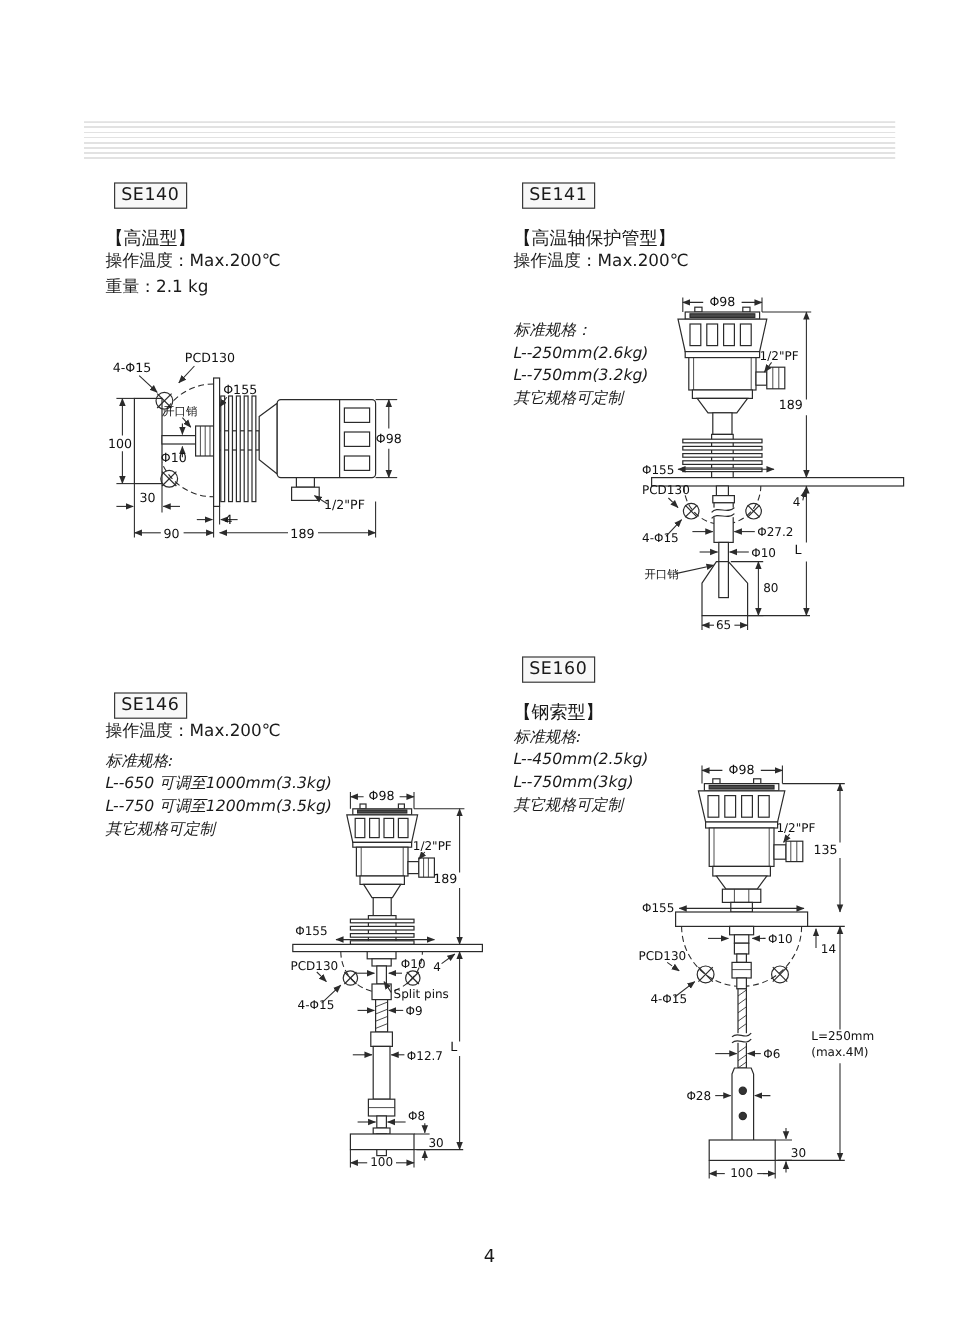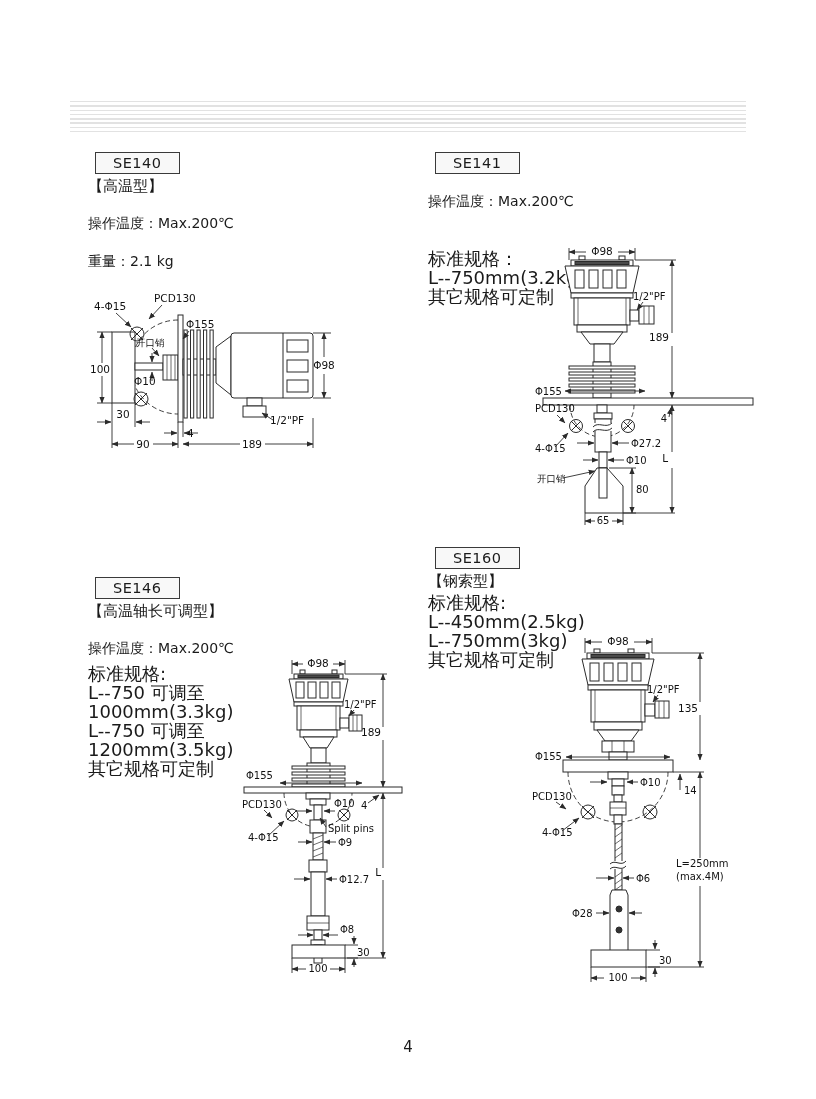--- a/index.html
+++ b/index.html
@@ -2,24 +2,24 @@
 <html><head>
 <meta charset="utf-8">
 <style>
   html,body{margin:0;padding:0;background:#ffffff;}
   .page{position:relative;width:816px;height:1099px;background:#fff;overflow:hidden;
         font-family:"DejaVu Sans",sans-serif;color:#1a1a1a;}
   .stripes{position:absolute;left:70px;top:101px;width:676px;height:33px;
            background:repeating-linear-gradient(to bottom,#e2e2e2 0 1.4px,#ffffff 1.4px 4.3px);}
   .sec{position:absolute;}
   .mbox{display:inline-block;margin-left:7px;border:1.5px solid #3a3a3a;background:#f8f8f8;
-        padding:0 17px;font-size:14.5px;line-height:20px;letter-spacing:.5px;}
-  .tline{margin-top:3px;font-size:15px;}
-  .line{font-size:14px;line-height:21px;margin-top:17px;}
-  .spec{font-size:18px;line-height:19px;}
+        padding:0 5px;font-size:14.5px;line-height:20px;letter-spacing:.5px;}
+  .tline{margin-top:15px;font-size:15px;}
+  .line{font-size:14px;line-height:21px;}
+  .spec{font-size:13px;line-height:19px;font-style:italic;}
   .footer{position:absolute;left:0;right:0;top:1038px;text-align:center;font-size:15px;}
   svg.drw{position:absolute;overflow:visible;}
   .s{fill:#ffffff;stroke:#2b2b2b;stroke-width:1;}
   .dk{fill:#4a4a4a;stroke:#2b2b2b;stroke-width:1;}
   .sn{fill:none;stroke:#2b2b2b;stroke-width:1;}
   .hl{fill:none;stroke:#2b2b2b;stroke-width:.7;}
   .d{fill:none;stroke:#2b2b2b;stroke-width:.9;}
   .dash{stroke-dasharray:5 3;}
   .bg{fill:#ffffff;stroke:none;}
   svg text{fill:#111;font-family:"DejaVu Sans",sans-serif;}
@@ -42,35 +42,36 @@
 
   <div class="sec" style="left:88px;top:152px">
     <div class="mbox">SE140</div>
     <div class="tline">【高温型】</div>
     <div class="line">操作温度：Max.200℃</div>
     <div class="line">重量：2.1 kg</div>
   </div>
 
   <div class="sec" style="left:428px;top:152px;width:200px">
     <div class="mbox">SE141</div>
+    <div class="tline">【高温轴保护管型】</div>
     <div class="line">操作温度：Max.200℃</div>
     <div class="spec" style="margin-top:37px">
       <div>标准规格：</div>
+      <div>L--250mm(2.6kg)</div>
       <div>L--750mm(3.2kg)</div>
       <div>其它规格可定制</div>
     </div>
   </div>
 
   <div class="sec" style="left:88px;top:577px;width:230px">
     <div class="mbox">SE146</div>
-    <div class="tline">【高温轴长可调型】</div>
     <div class="line">操作温度：Max.200℃</div>
     <div class="spec" style="margin-top:5px">
       <div>标准规格:</div>
-      <div>L--750 可调至1000mm(3.3kg)</div>
+      <div>L--650 可调至1000mm(3.3kg)</div>
       <div>L--750 可调至1200mm(3.5kg)</div>
       <div>其它规格可定制</div>
     </div>
   </div>
 
   <div class="sec" style="left:428px;top:547px;width:200px">
     <div class="mbox">SE160</div>
     <div class="tline">【钢索型】</div>
     <div class="spec" style="margin-top:2px">
       <div>标准规格:</div>

